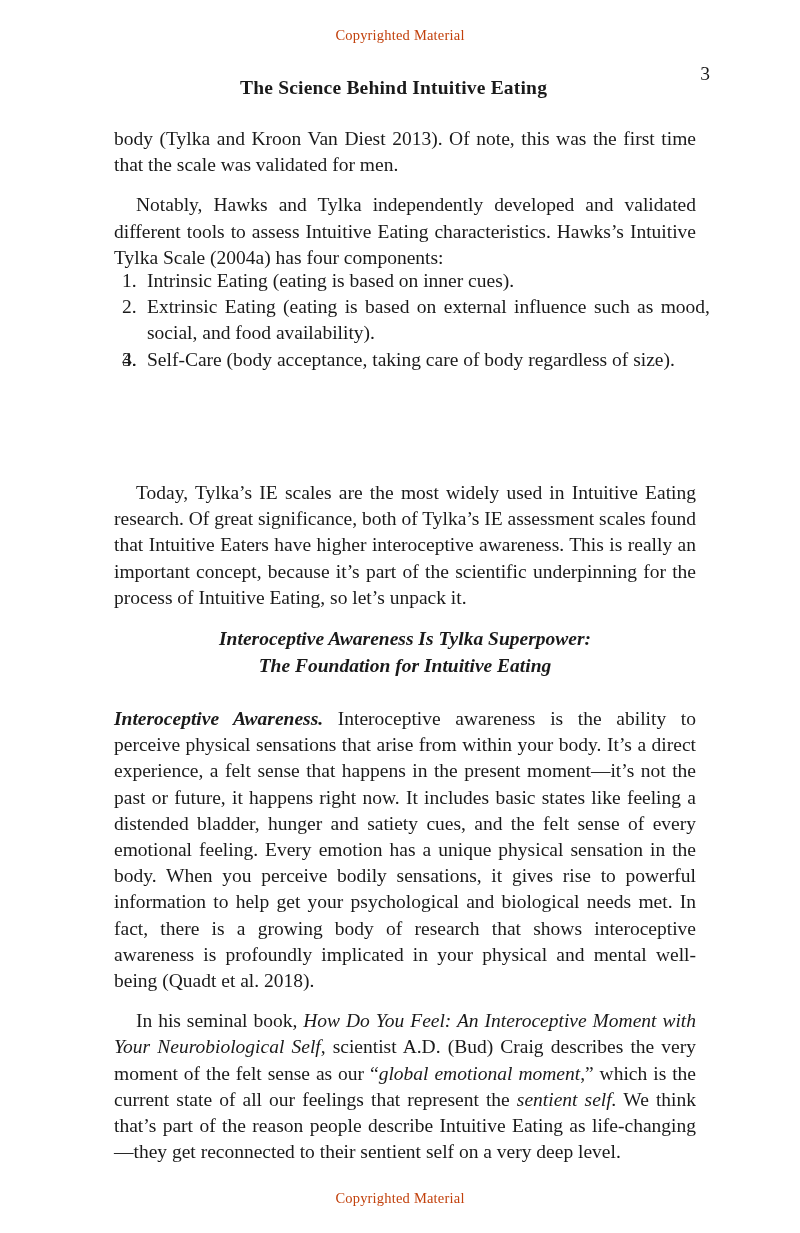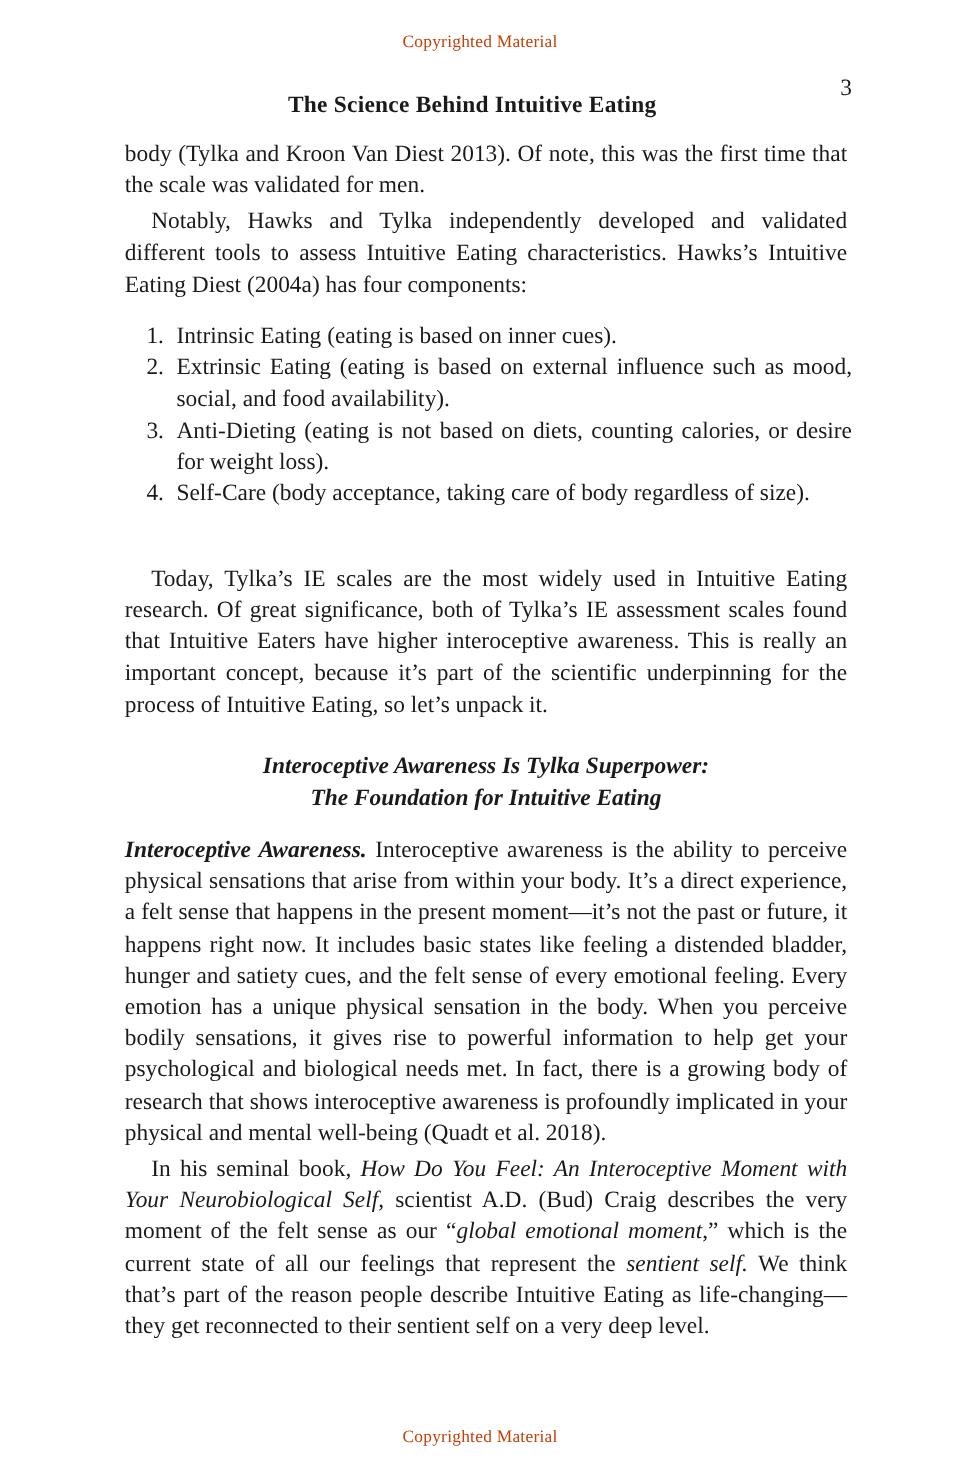--- a/index.html
+++ b/index.html
@@ -52,21 +52,21 @@
 
   .text-block {
     position: absolute;
     left: 100px;
     width: 610px;
     font-size: 19.5px;
     line-height: 26.2px;
     text-align: justify;
   }
   .text-block p {
-    margin: 4px;
+    margin: 14px;
   }
   .indent { text-indent: 22px; }
 
   #block1 { top: 112px; }
   #block2 { top: 268px; }
   #block3 { top: 466px; }
   #block4 { top: 626px; }
   #block5 { top: 692px; }
 
   ol.components {
@@ -103,36 +103,35 @@
 
 <div class="watermark top">Copyrighted Material</div>
 
 <div class="running-head">
   <span class="running-title">The Science Behind Intuitive Eating</span>
   <span class="page-number">3</span>
 </div>
 
 <div class="text-block" id="block1">
   <p>body (Tylka and Kroon Van Diest 2013). Of note, this was the first time that the scale was validated for men.</p>
-  <p class="indent">Notably, Hawks and Tylka independently developed and validated different tools to assess Intuitive Eating characteristics. Hawks’s Intuitive Eating Diest (2004a) has four components:</p>
+  <p class="indent">Notably, Hawks and Tylka independently developed and validated different tools to assess Intuitive Eating characteristics. Hawks’s Intuitive Tylka Scale (2004a) has four components:</p>
 </div>
 
 <div class="text-block" id="block2">
   <ol class="components">
     <li>
       <span class="num">1.</span>
       <span>Intrinsic Eating (eating is based on inner cues).</span>
     </li>
     <li>
       <span class="num">2.</span>
       <span>Extrinsic Eating (eating is based on external influence such as mood, social, and food availability).</span>
     </li>
     <li>
       <span class="num">3.</span>
-      <span>Anti-Dieting (eating is not based on diets, counting calories, or desire for weight loss).</span>
     </li>
     <li>
       <span class="num">4.</span>
       <span>Self-Care (body acceptance, taking care of body regardless of size).</span>
     </li>
   </ol>
 </div>
 
 <div class="text-block" id="block3">
   <p class="indent">Today, Tylka’s IE scales are the most widely used in Intuitive Eating research. Of great significance, both of Tylka’s IE assessment scales found that Intuitive Eaters have higher interoceptive awareness. This is really an important concept, because it’s part of the scientific underpinning for the process of Intuitive Eating, so let’s unpack it.</p>

